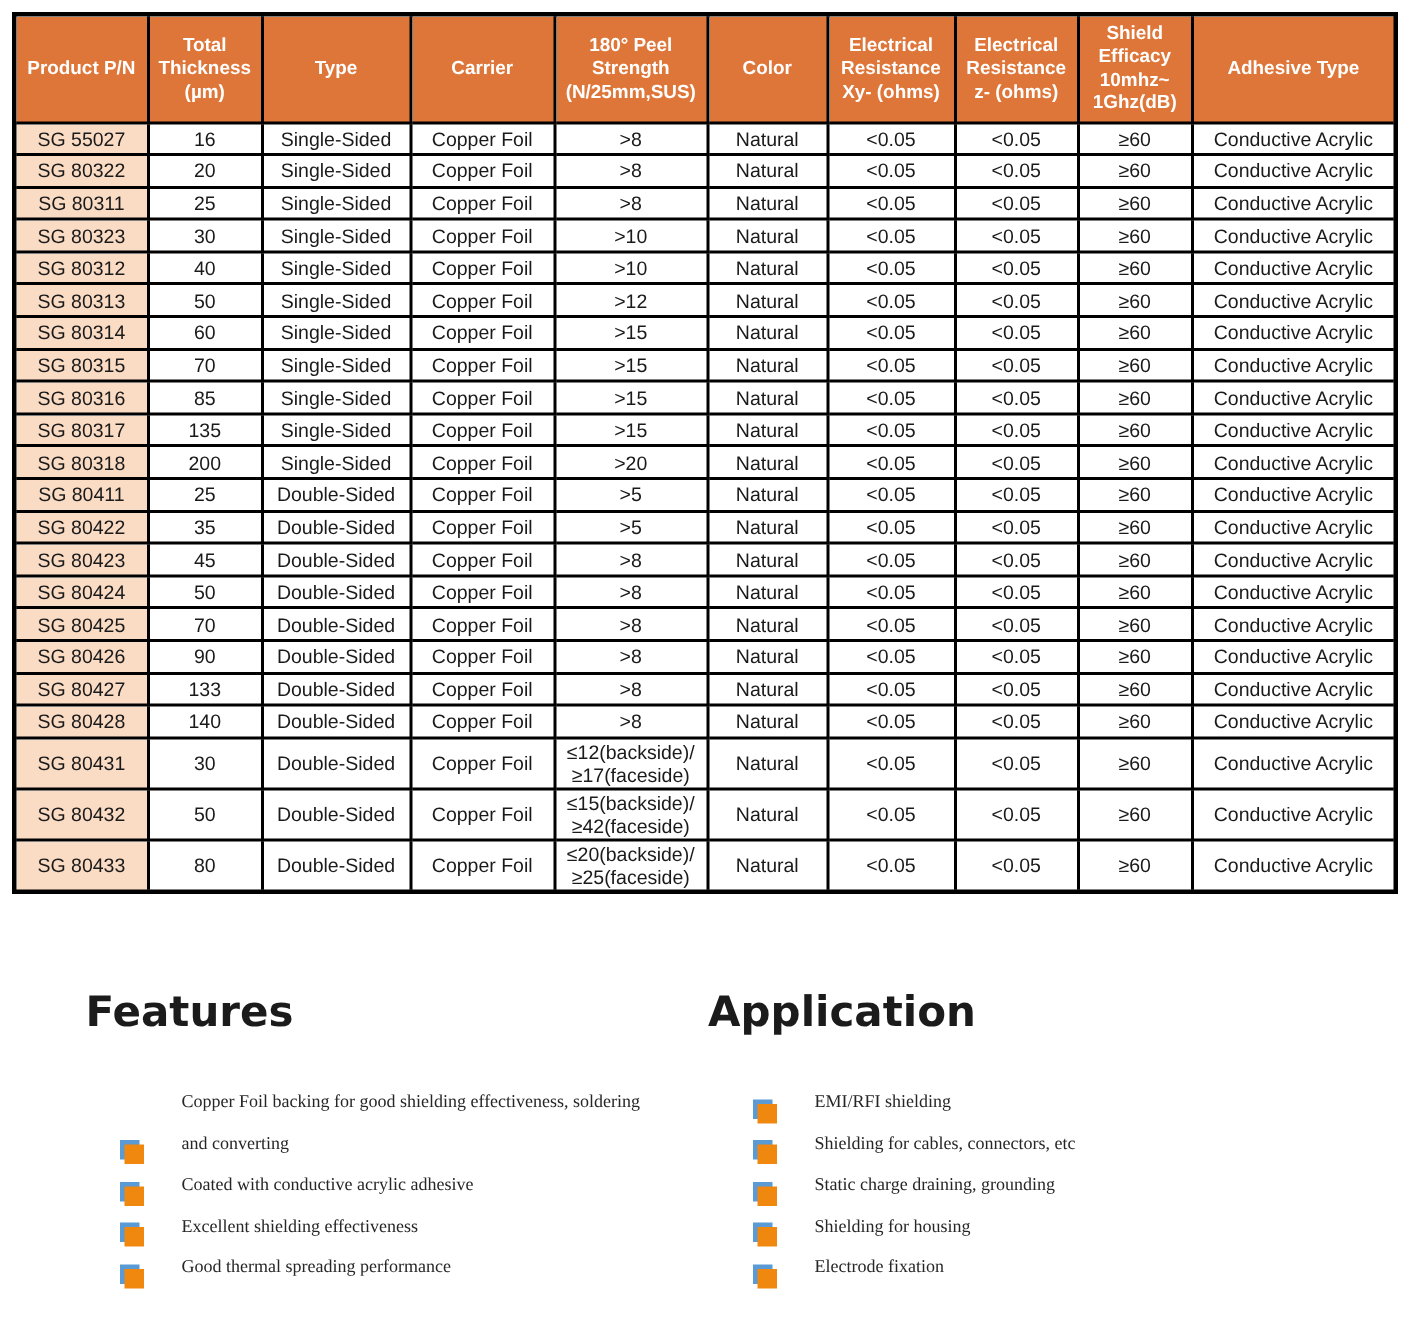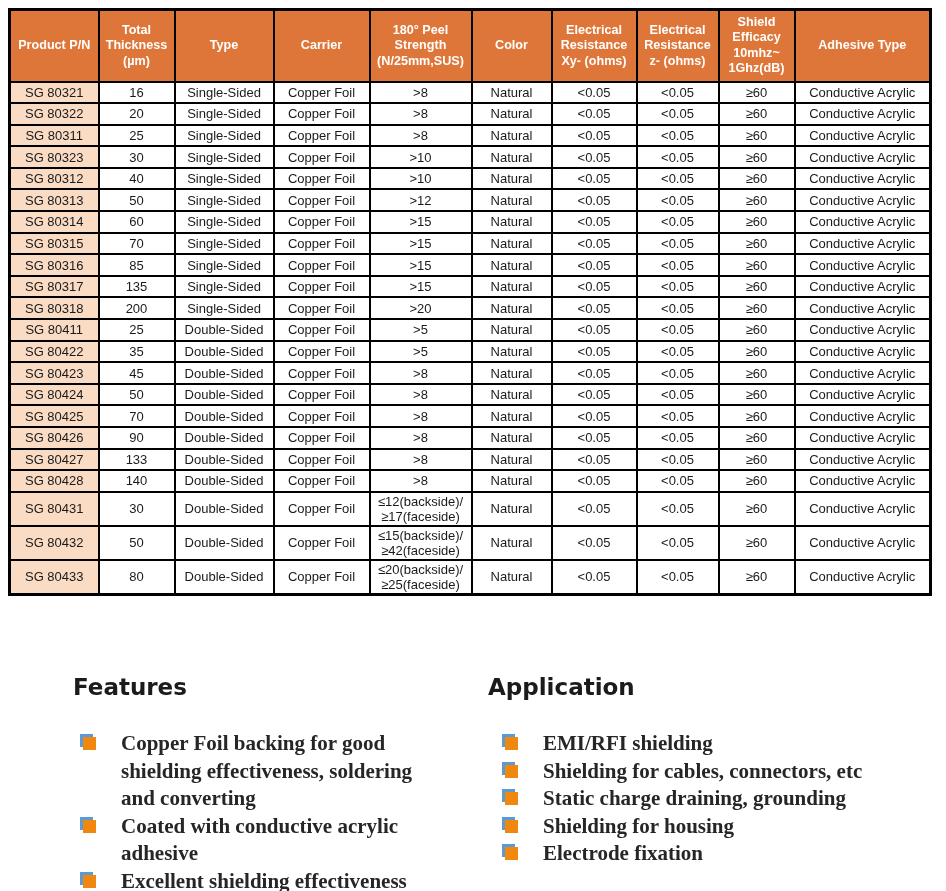--- a/index.html
+++ b/index.html
@@ -46,35 +46,35 @@
   
   .note{
     position:absolute;left:19px;top:612px;
     font-family:"Liberation Serif",serif;font-size:17px;
     color:var(--note-red);
   }
 
   
   .section h2{
     font-family:"DejaVu Sans","Liberation Sans",sans-serif;
-    font-weight:bold;font-size:23px;color:#1b1b1b;
-    letter-spacing:0px;margin:16px;
+    font-weight:bold;font-size:28px;color:#1b1b1b;
+    letter-spacing:0px;margin:0;
   }
   .section{position:absolute;}
   .section.features{left:57px;top:658px;width:400px;}
   .section.application{left:472px;top:658px;width:470px;}
   .section ul{
     list-style:none;margin:30px 0 0 0;padding:0;
   }
   .section.features ul{margin-left:26px;}
   .section.application ul{margin-left:33px;}
   .section li{
-    display:flex;align-items:flex-start;
-    font-family:"Liberation Serif",serif;font-size:21px;
-    color:var(--serif-text);line-height:27.5px;font-weight:bold;
+    display:flex;align-items:flex-end;
+    font-family:"Liberation Serif",serif;font-size:12px;
+    color:var(--serif-text);line-height:27.5px;
   }
   .section.features li .txt{max-width:322px;}
   .bullet{
     flex:0 0 auto;width:13px;height:13px;margin:7px 25px 0 0;
     background:var(--bullet-orange);
     box-shadow:-3px -3px 0 0 var(--bullet-blue);
   }
 </style>
 </head>
 <body>
@@ -103,21 +103,21 @@
           <th>180° Peel Strength (N/25mm,SUS)</th>
           <th>Color</th>
           <th>Electrical Resistance Xy- (ohms)</th>
           <th>Electrical Resistance z- (ohms)</th>
           <th>Shield Efficacy 10mhz~ 1Ghz(dB)</th>
           <th>Adhesive Type</th>
         </tr>
     </thead>
     <tbody id="table-body">
         <tr>
-          <td class="pn">SG 80321</td>
+          <td class="pn">SG 55027</td>
           <td>16</td>
           <td>Single-Sided</td>
           <td>Copper Foil</td>
           <td>&gt;8</td>
           <td>Natural</td>
           <td>&lt;0.05</td>
           <td>&lt;0.05</td>
           <td>≥60</td>
           <td>Conductive Acrylic</td>
         </tr>

